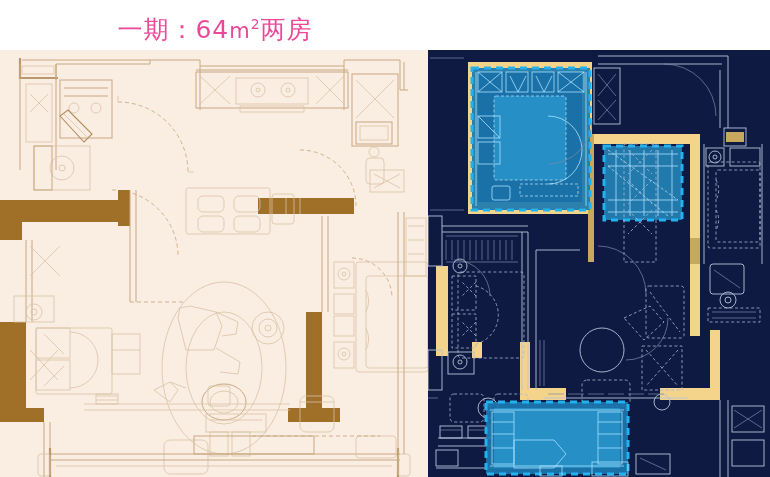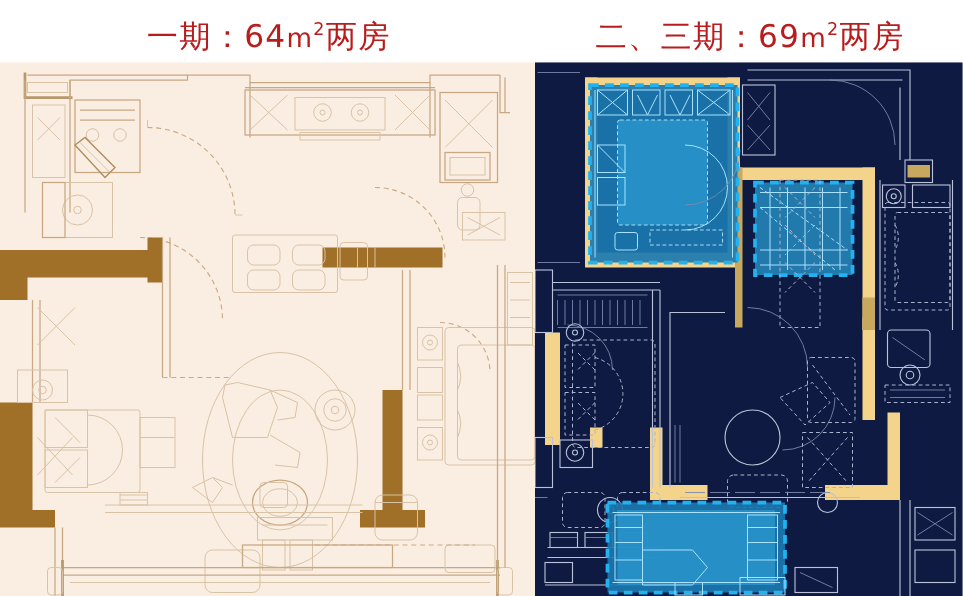--- a/index.html
+++ b/index.html
@@ -6,21 +6,21 @@
   body{
     width:770px;height:477px;overflow:hidden;
     font-family:"Liberation Sans","DejaVu Sans",sans-serif;
   }
   #root{position:relative;width:770px;height:477px;background:#ffffff;}
 
   
   .title-row{position:absolute;top:0;left:0;width:770px;height:50px;}
   .title{
     position:absolute;top:5px;height:38px;line-height:38px;
-    font-size:25px;color:#b91c1c;text-align:center;white-space:nowrap;
+    font-size:25px;color:#ec4899;text-align:center;white-space:nowrap;
     font-family:"DejaVu Sans","Liberation Sans",sans-serif;
     letter-spacing:1px;
   }
   .title .sup{font-size:14px;vertical-align:super;}
   .title .unit{font-size:21px;}
   #title-left{left:0;width:430px;}
   #title-right{left:430px;width:340px;}
 
   
   .panel{position:absolute;top:50px;height:427px;overflow:hidden;}
@@ -54,23 +54,20 @@
 <body>
 
 <div id="root">
 
   <div class="title-row">
 
     <div class="title" id="title-left">
       <span>一期</span><span>：</span><span>64</span><span class="unit">m</span><span class="sup">2</span><span>两房</span>
     </div>
 
-    <div class="title" id="title-right">
-      <span>二、三期</span><span>：</span><span>69</span><span class="unit">m</span><span class="sup">2</span><span>两房</span>
-    </div>
 
   </div>
 
   <div class="panel" id="panel-left">
     <div class="plan">
       <svg class="plan-svg" viewBox="0 0 428 427" preserveAspectRatio="none">
 
         <g>
 
           <path class="wall-cr" d="M20,8 L20,28 L58,28"></path>

